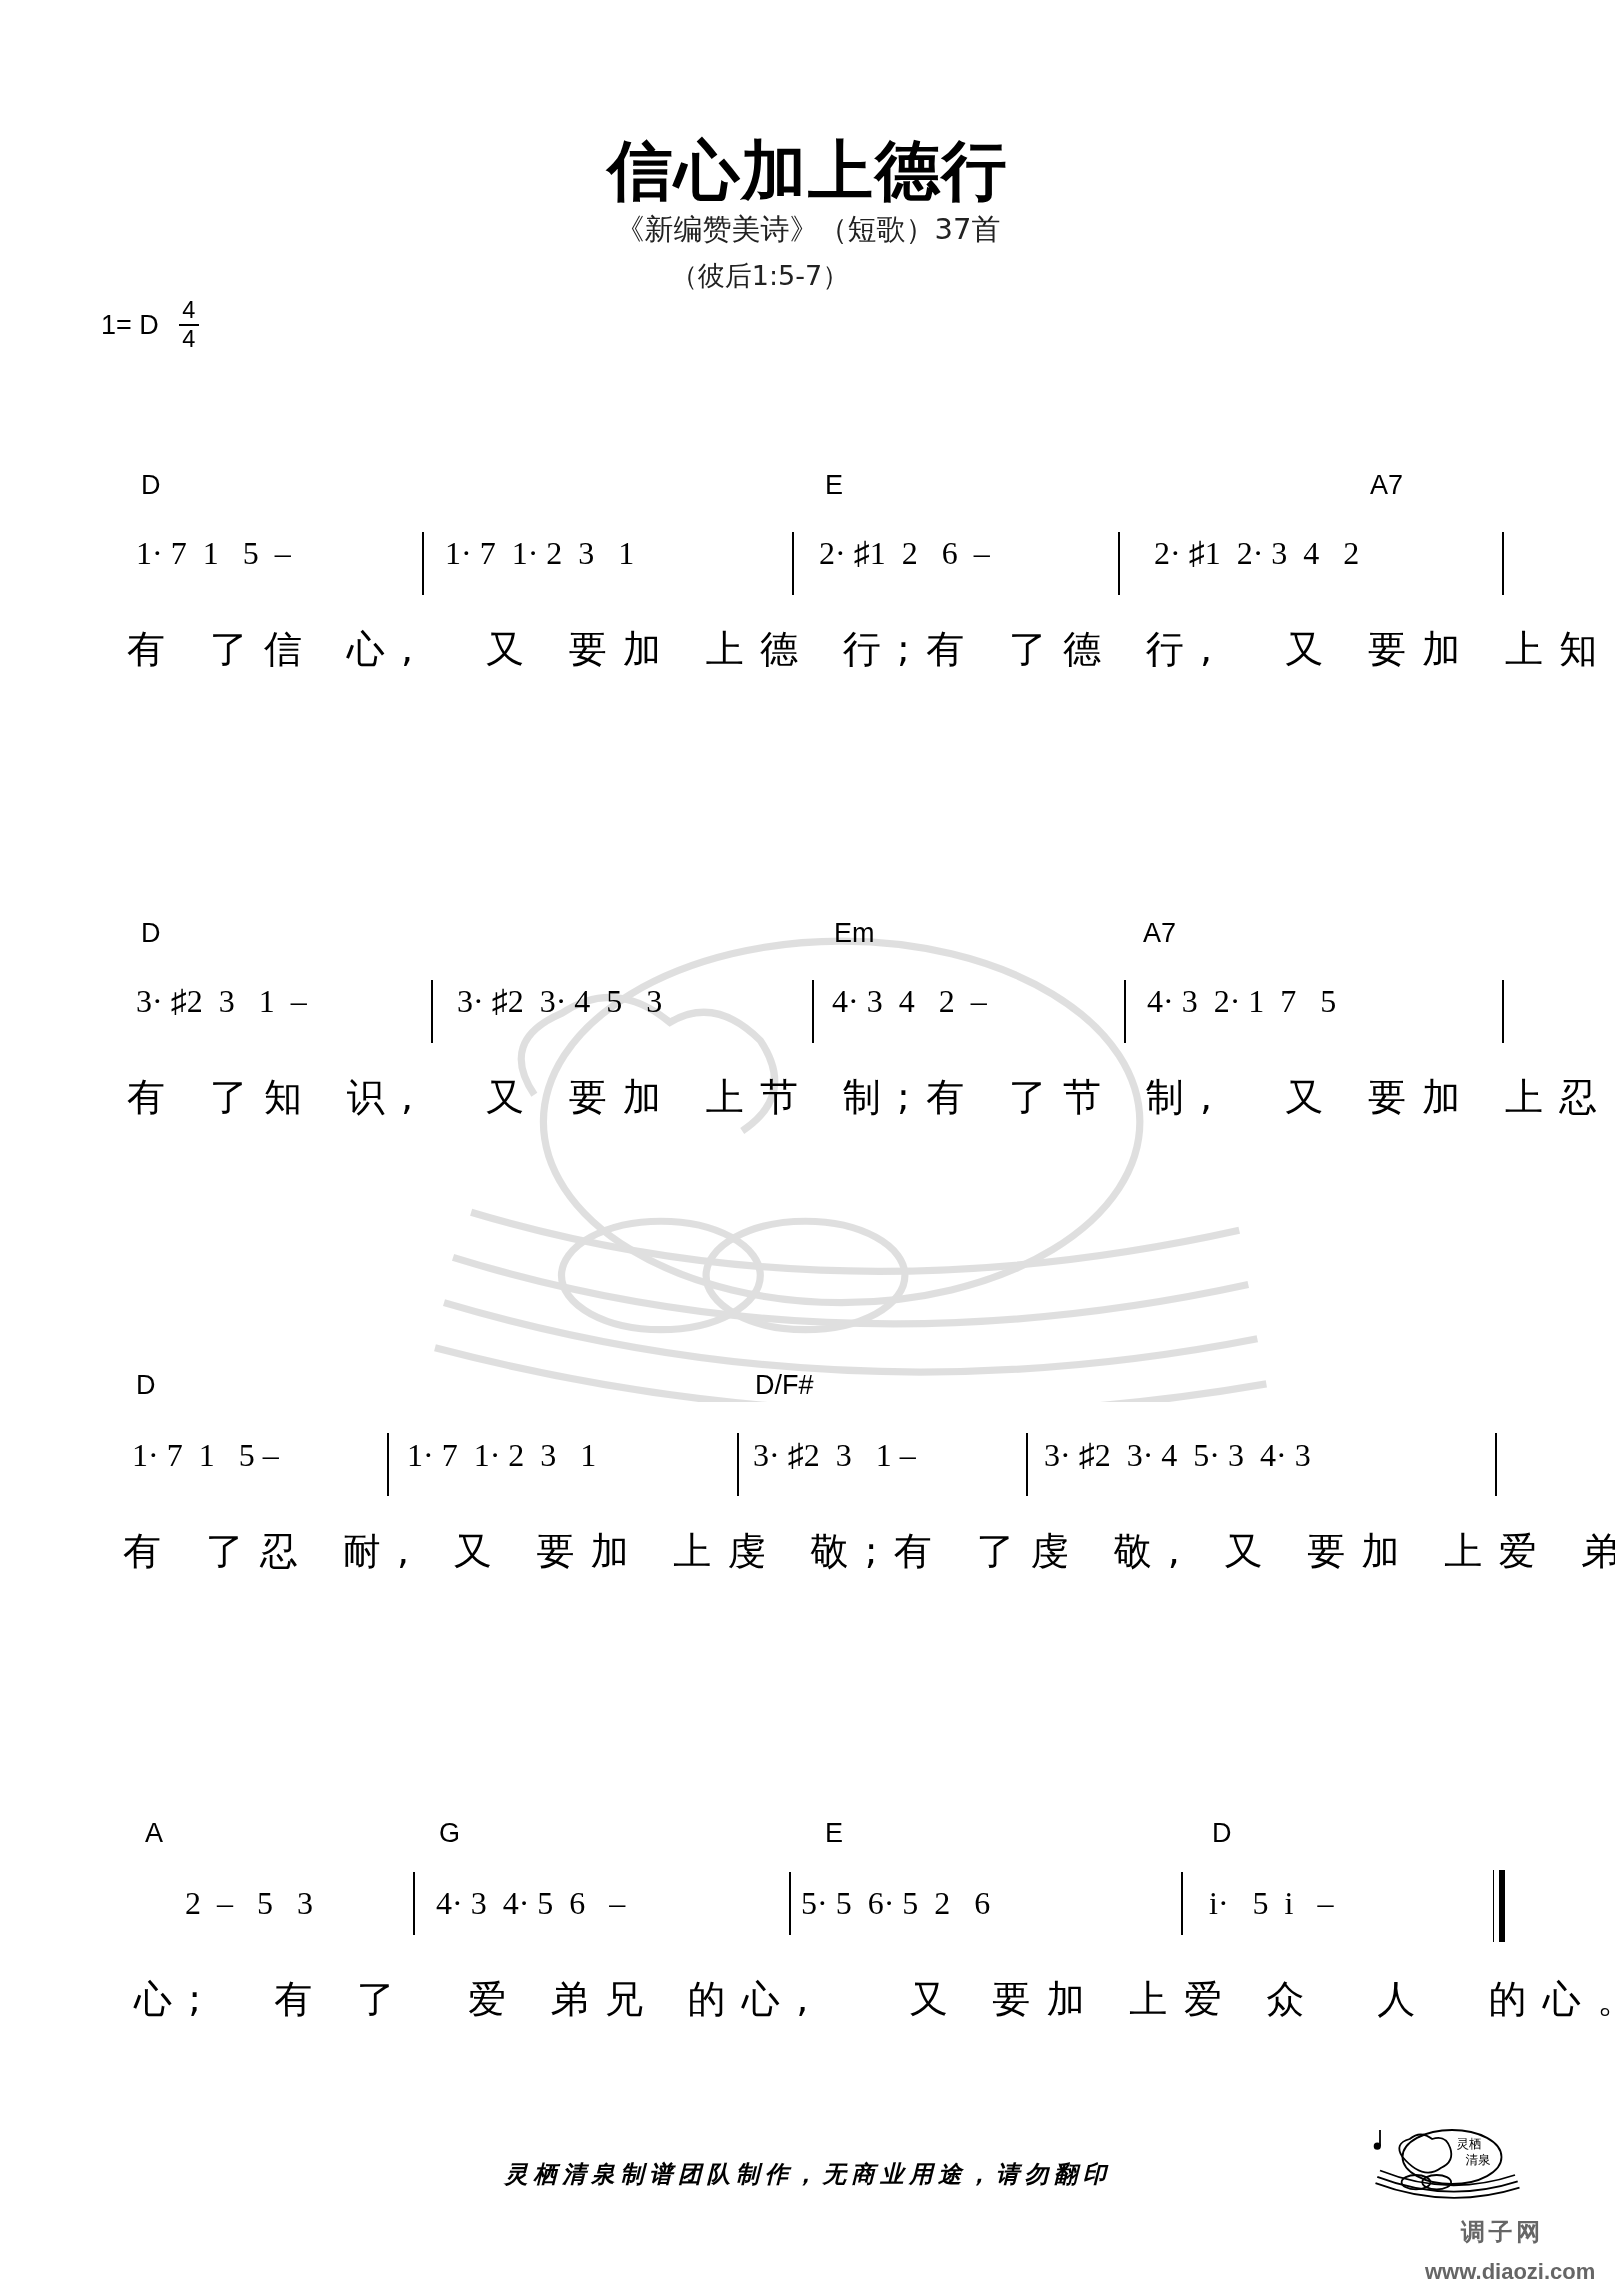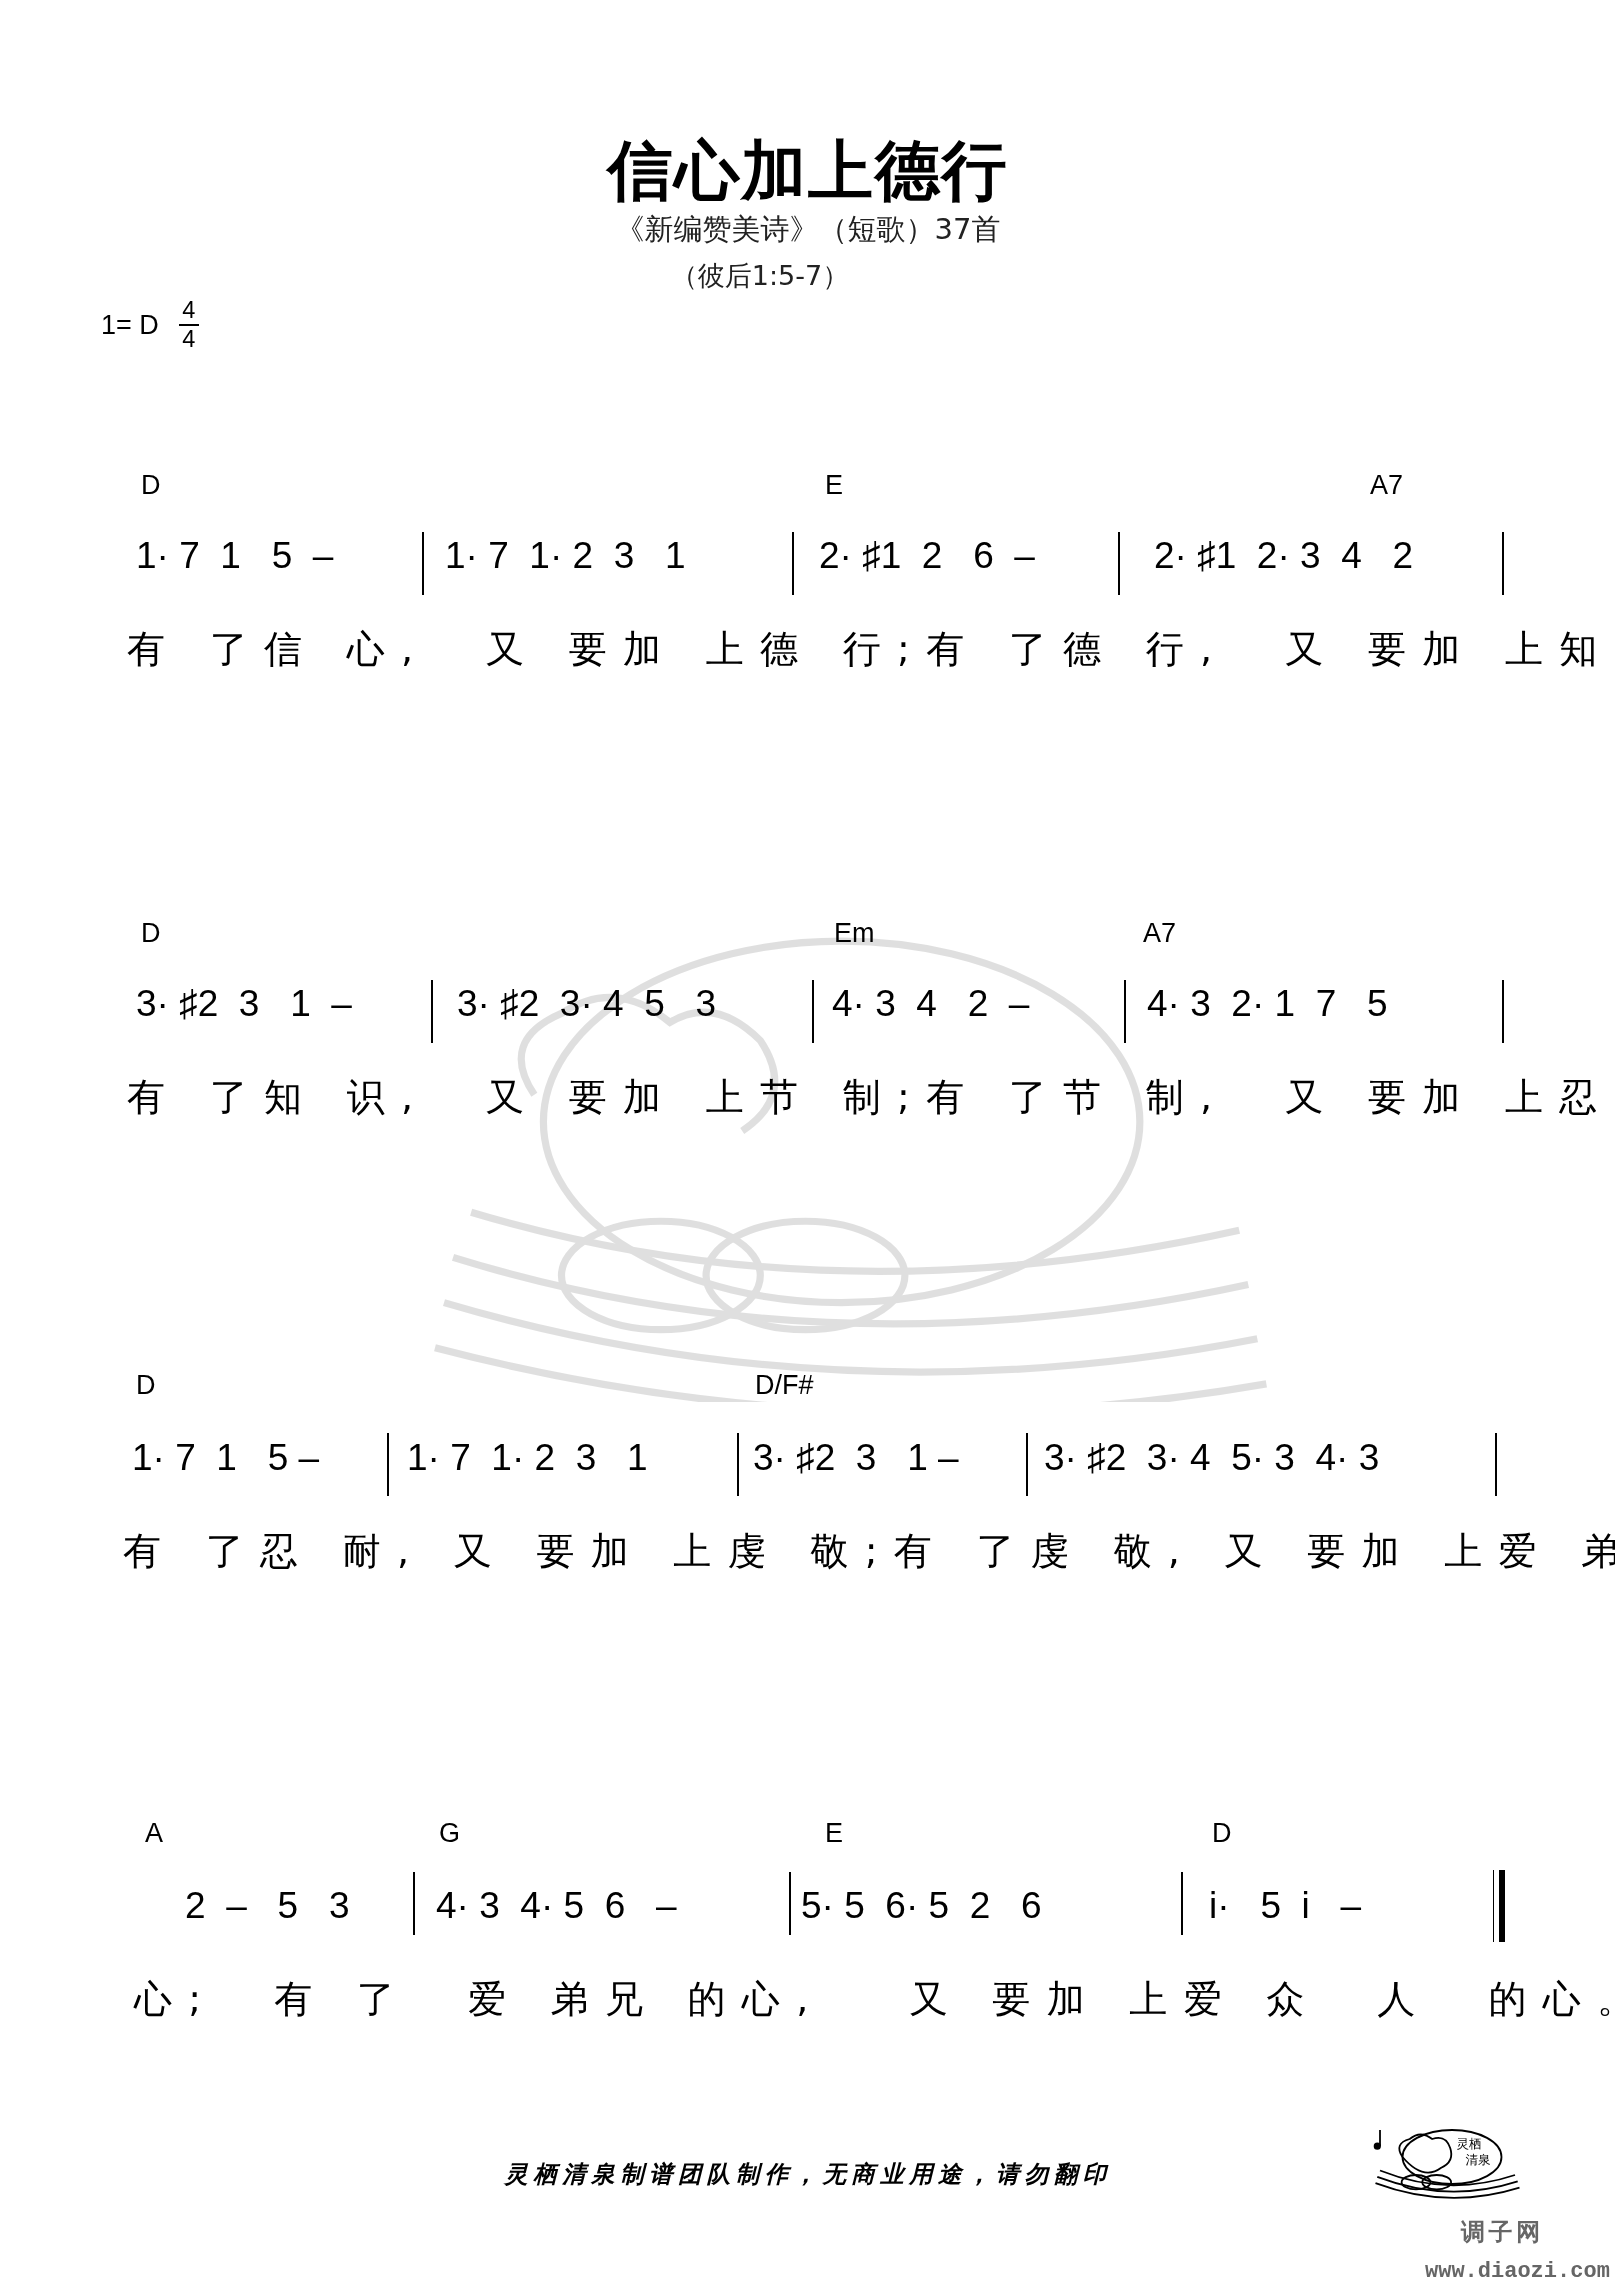--- a/index.html
+++ b/index.html
@@ -6,29 +6,29 @@
   body{width:1616px;height:2285px;position:relative;overflow:hidden;font-family:"DejaVu Sans","Liberation Sans",sans-serif;color:#000;}
   .title{position:absolute;left:0;width:1616px;top:127px;text-align:center;font-size:65px;font-weight:bold;letter-spacing:1.8px;}
   .subtitle{position:absolute;left:0;width:1616px;top:210px;text-align:center;font-size:29px;color:#222;}
   .ref{position:absolute;left:0;width:1520px;top:258px;text-align:center;font-size:27px;color:#222;}
   .key{position:absolute;left:101px;top:299px;font-size:27px;display:flex;align-items:center;gap:20px;font-family:"Liberation Sans",sans-serif;}
   .timesig{display:inline-flex;flex-direction:column;align-items:center;font-size:23.5px;line-height:23.5px;}
   .timesig .bar{width:20px;height:1.8px;background:#000;margin:1.8px 0;}
   .watermark{position:absolute;left:335px;top:914px;width:950px;height:488px;opacity:0.12;}
   .system{position:absolute;left:0;width:1616px;}
   .chord{position:absolute;font-size:27px;font-family:"Liberation Sans",sans-serif;}
-  .notes{position:absolute;font-size:37px;font-family:Liberation Sans, sans-serif;white-space:pre;}
+  .notes{position:absolute;font-size:32px;font-family:Liberation Serif, serif;white-space:pre;}
   .barline{position:absolute;width:1.8px;background:#000;}
   .dblbar{position:absolute;width:9px;height:72px;border-left:1.8px solid #000;}
   .dblbar::after{content:"";position:absolute;left:5.4px;top:0;width:5.4px;height:72px;background:#000;}
   .lyrics{position:absolute;font-size:38px;letter-spacing:16.3px;white-space:pre;}
   .footer{position:absolute;left:0;width:1616px;top:2158px;text-align:center;font-size:23.5px;font-weight:bold;letter-spacing:5.4px;font-style:italic;font-family:"DejaVu Serif",serif;}
   .logo{position:absolute;left:1366px;top:2121px;width:154px;height:90px;}
   .site-name{position:absolute;left:1461px;top:2216px;font-size:24px;font-weight:bold;color:#666;letter-spacing:3.6px;}
-  .site-url{position:absolute;left:1425px;top:2259px;font-size:22px;font-weight:bold;color:#666;font-family:Liberation Mono, monospace;}
+  .site-url{position:absolute;left:1425px;top:2259px;font-size:22px;font-weight:bold;color:#666;font-family:Liberation Sans, sans-serif;}
 </style>
 </head>
 <body>
 
 <div class="title">信心加上德行</div>
 <div class="subtitle">《新编赞美诗》（短歌）37首</div>
 <div class="ref">（彼后1:5-7）</div>
 <div class="key">
   <span>1= D</span>
   <span class="timesig">

